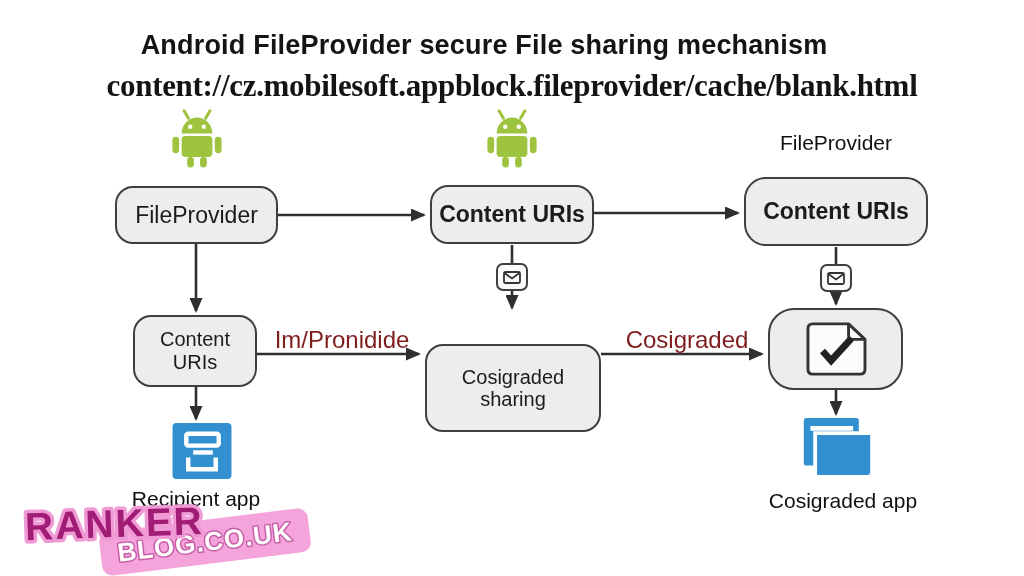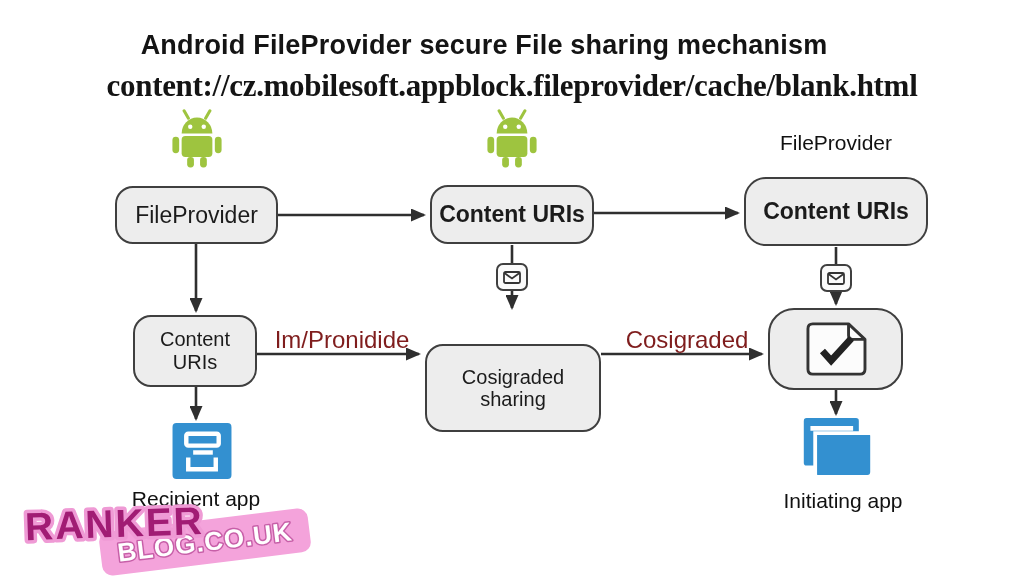--- a/index.html
+++ b/index.html
@@ -160,21 +160,21 @@
   <div class="icon-abs" style="left:800px;top:416px;">
     <svg viewBox="0 0 78 64" width="74" height="61">
       <rect x="4" y="2" width="58" height="50" rx="3" fill="var(--app_blue)"></rect>
       <path d="M11 13 H56" stroke="#fff" stroke-width="5"></path>
       <rect x="16" y="18" width="58" height="44" rx="3" fill="var(--app_blue)"></rect>
       <path d="M16 62 V18 H74" fill="none" stroke="#fff" stroke-width="4"></path>
     </svg>
   </div>
 
   <div class="caption" style="left:111px;top:487px;width:170px;">Recipient app</div>
-  <div class="caption" style="left:763px;top:489px;width:160px;">Initiating app</div>
+  <div class="caption" style="left:763px;top:489px;width:160px;">Cosigraded app</div>
 
   <div class="watermark">
     <div class="wm-badge">
       <svg width="210" height="44" viewBox="0 0 210 44">
         <text x="105" y="31" text-anchor="middle" font-family="Liberation Sans, sans-serif" font-size="26" font-weight="bold" letter-spacing="1" paint-order="stroke" stroke="var(--watermark_text_outline,#C75FA8)" stroke-width="3" stroke-linejoin="round" fill="var(--watermark_text,#FFFFFF)">BLOG.CO.UK</text>
       </svg>
     </div>
     <div class="wm-brand">
       <svg width="190" height="54" viewBox="0 0 190 54">
         <text x="5" y="41" font-family="Liberation Sans, sans-serif" font-size="39" font-weight="bold" letter-spacing="2" paint-order="stroke" stroke="var(--watermark_outline,#EF9AD5)" stroke-width="7" stroke-linejoin="round" fill="var(--watermark_magenta,#A11C74)">RANKER</text>

